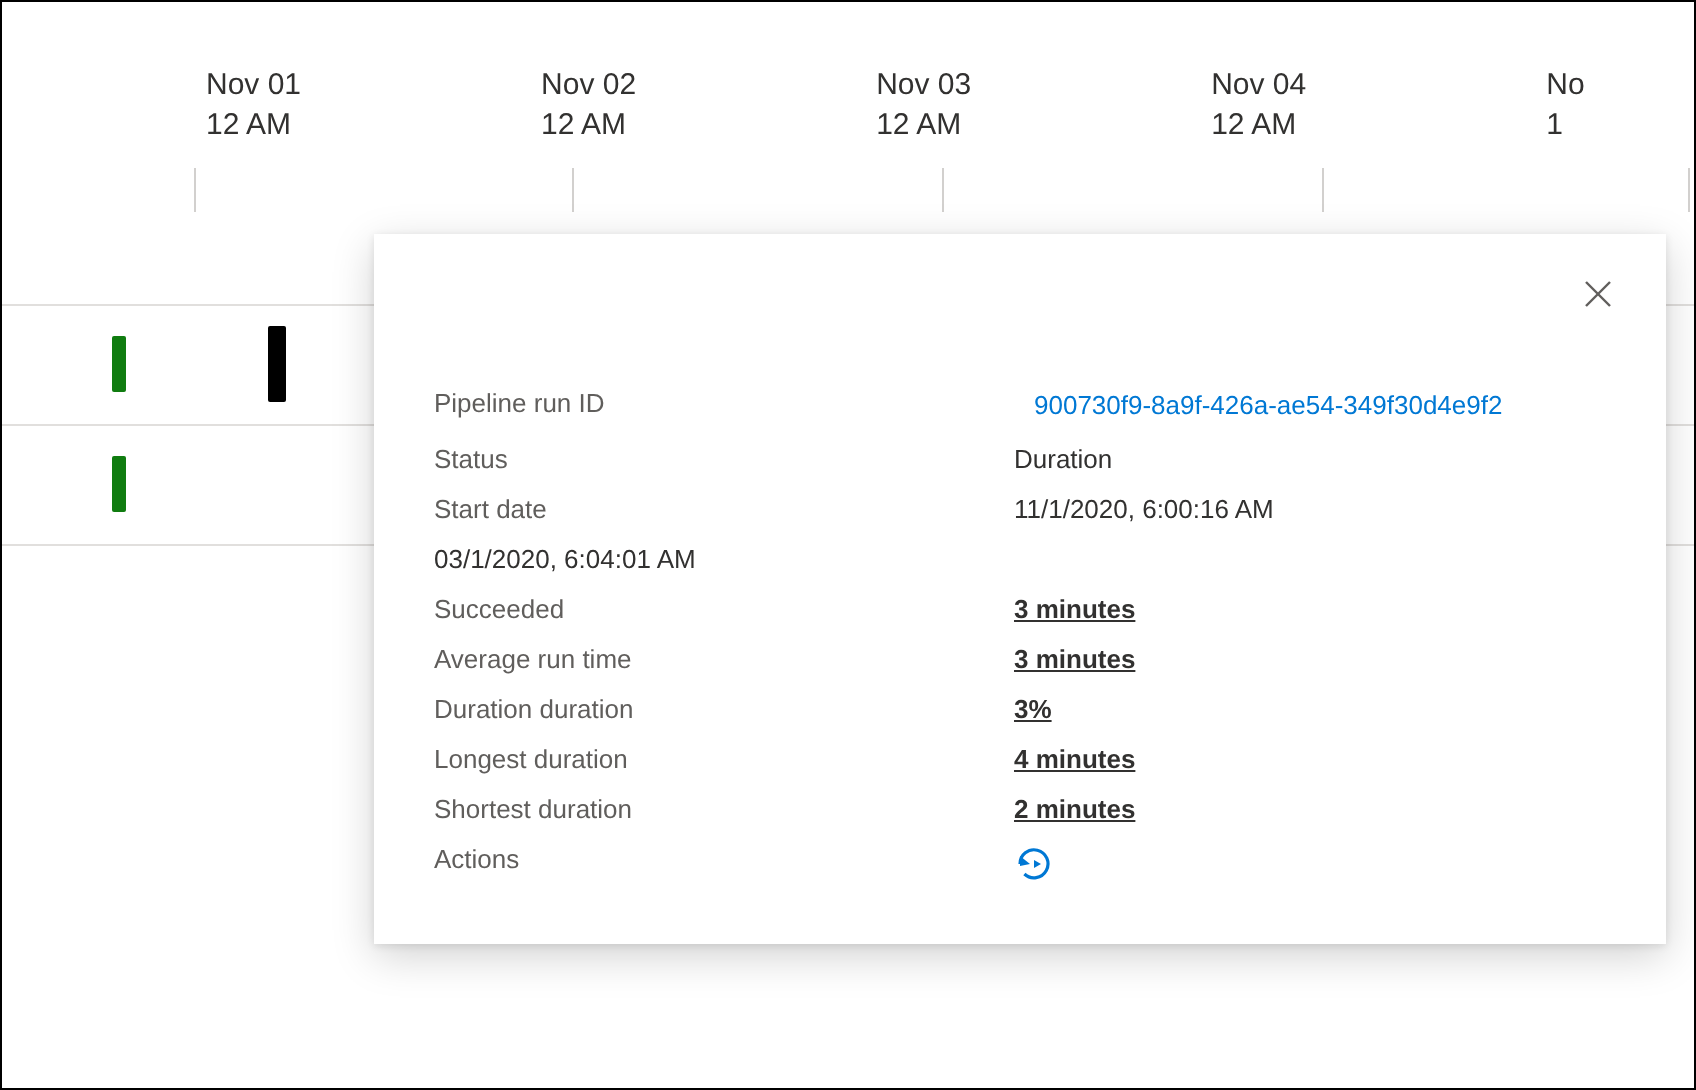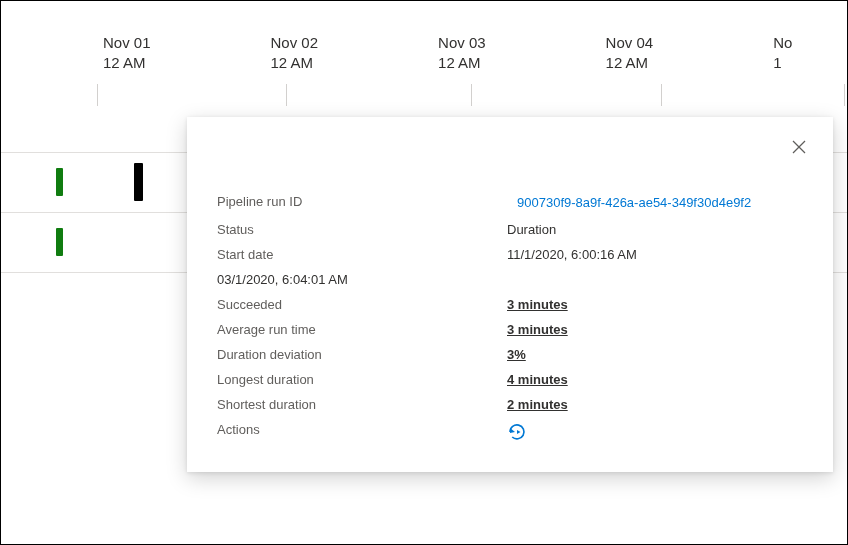--- a/index.html
+++ b/index.html
@@ -174,21 +174,21 @@
     </div>
     <div class="detail-row">
       <div class="detail-label">Succeeded</div>
       <div class="detail-value bold">3 minutes</div>
     </div>
     <div class="detail-row">
       <div class="detail-label">Average run time</div>
       <div class="detail-value bold">3 minutes</div>
     </div>
     <div class="detail-row">
-      <div class="detail-label">Duration deviation</div>
+      <div class="detail-label">Duration duration</div>
       <div class="detail-value bold">3%</div>
     </div>
     <div class="detail-row">
       <div class="detail-label">Longest duration</div>
       <div class="detail-value bold">4 minutes</div>
     </div>
     <div class="detail-row">
       <div class="detail-label">Shortest duration</div>
       <div class="detail-value bold">2 minutes</div>
     </div>

